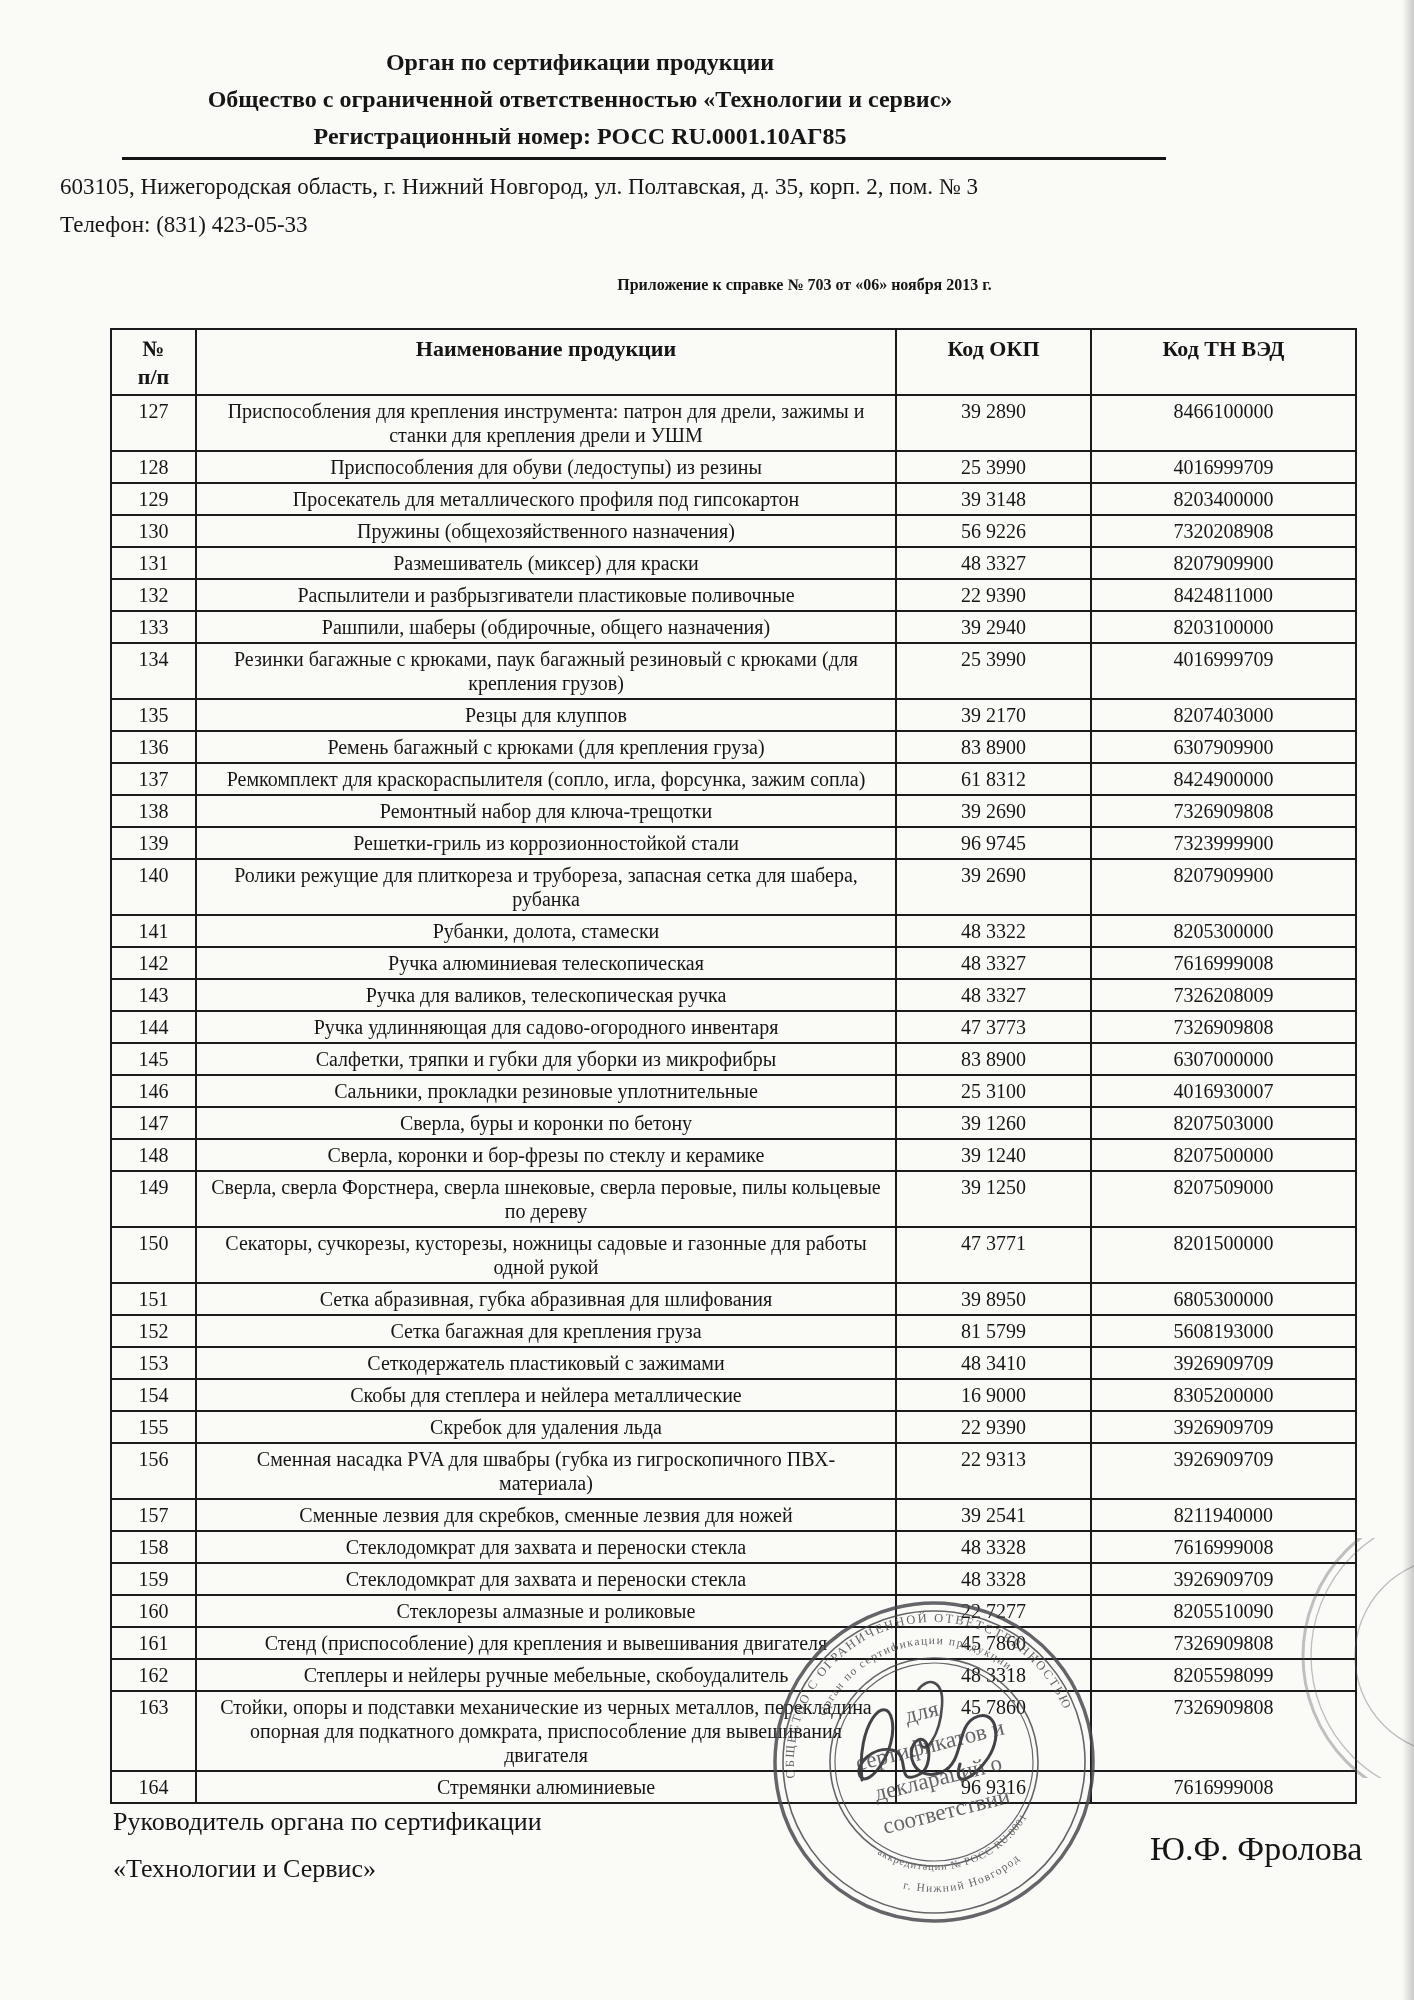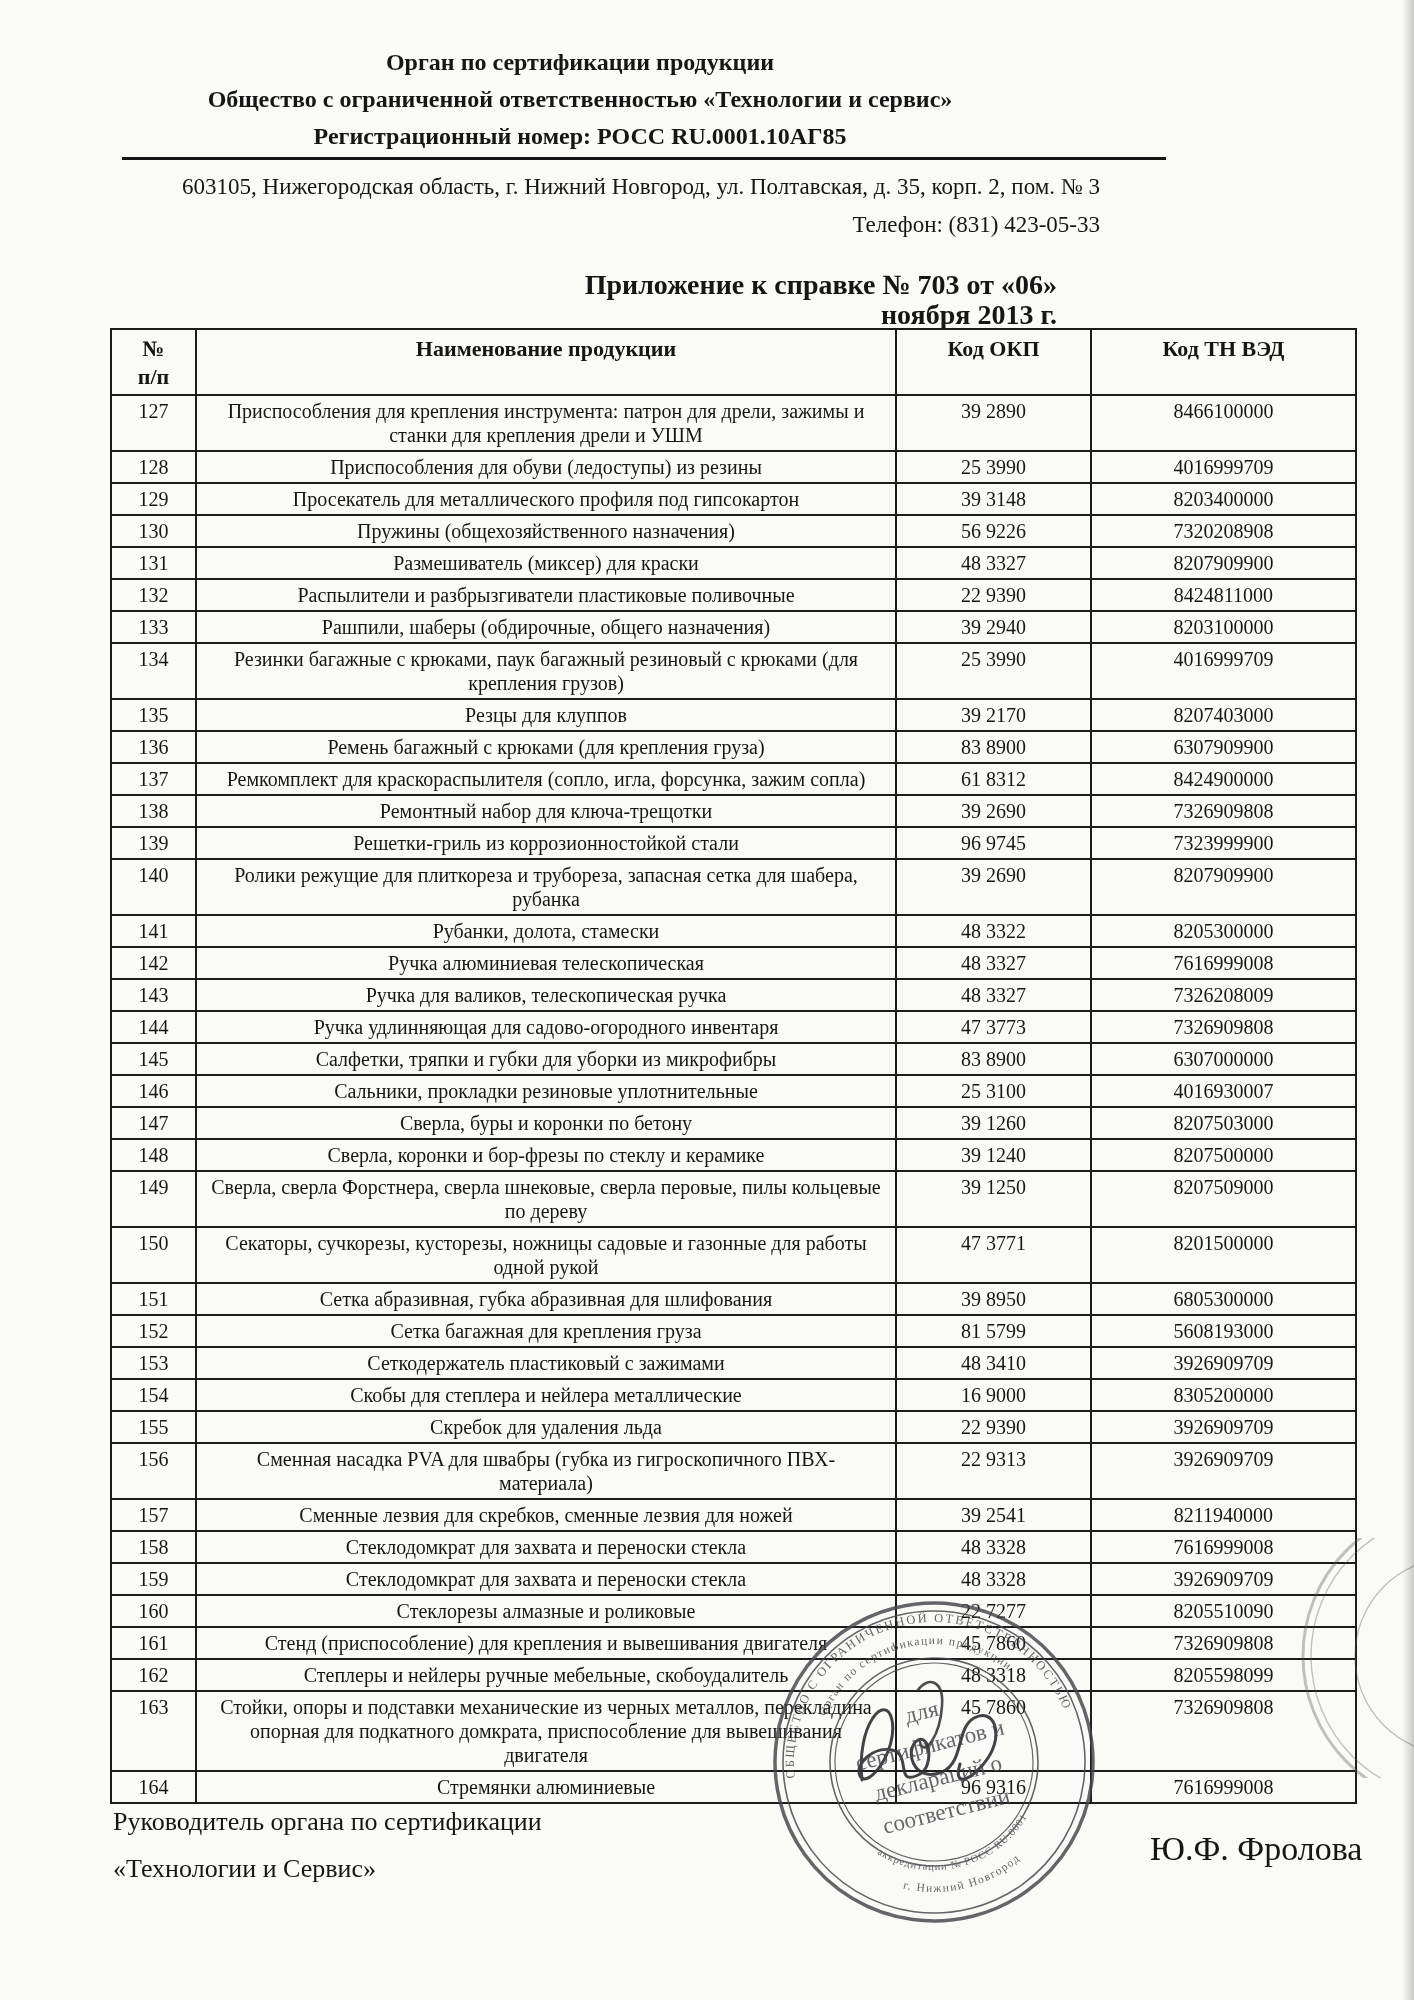--- a/index.html
+++ b/index.html
@@ -20,25 +20,25 @@
   .org-header{
     position:absolute;left:60px;top:44px;width:1040px;
     text-align:center;font-weight:bold;font-size:24px;line-height:37px;
   }
   .sep-line{
     position:absolute;left:122px;top:157px;width:1044px;height:3px;
     background:#151515;
   }
   .address-block{
     position:absolute;left:60px;top:168px;width:1040px;
-    text-align:right;font-size:23px;line-height:38px;
+    text-align:left;font-size:23px;line-height:38px;
   }
   .annex-note{
-    position:absolute;left:512px;top:270px;width:545px;
-    text-align:right;font-weight:bold;font-size:28px;line-height:30px;
+    position:absolute;left:532px;top:270px;width:545px;
+    text-align:center;font-weight:bold;font-size:16px;line-height:30px;
   }
   table.products{
     position:absolute;left:110px;top:328px;width:1245px;
     border-collapse:collapse;table-layout:fixed;
   }
   table.products col.c-num{width:85px;}
   table.products col.c-name{width:700px;}
   table.products col.c-okp{width:195px;}
   table.products col.c-tnved{width:265px;}
   table.products th, table.products td{

